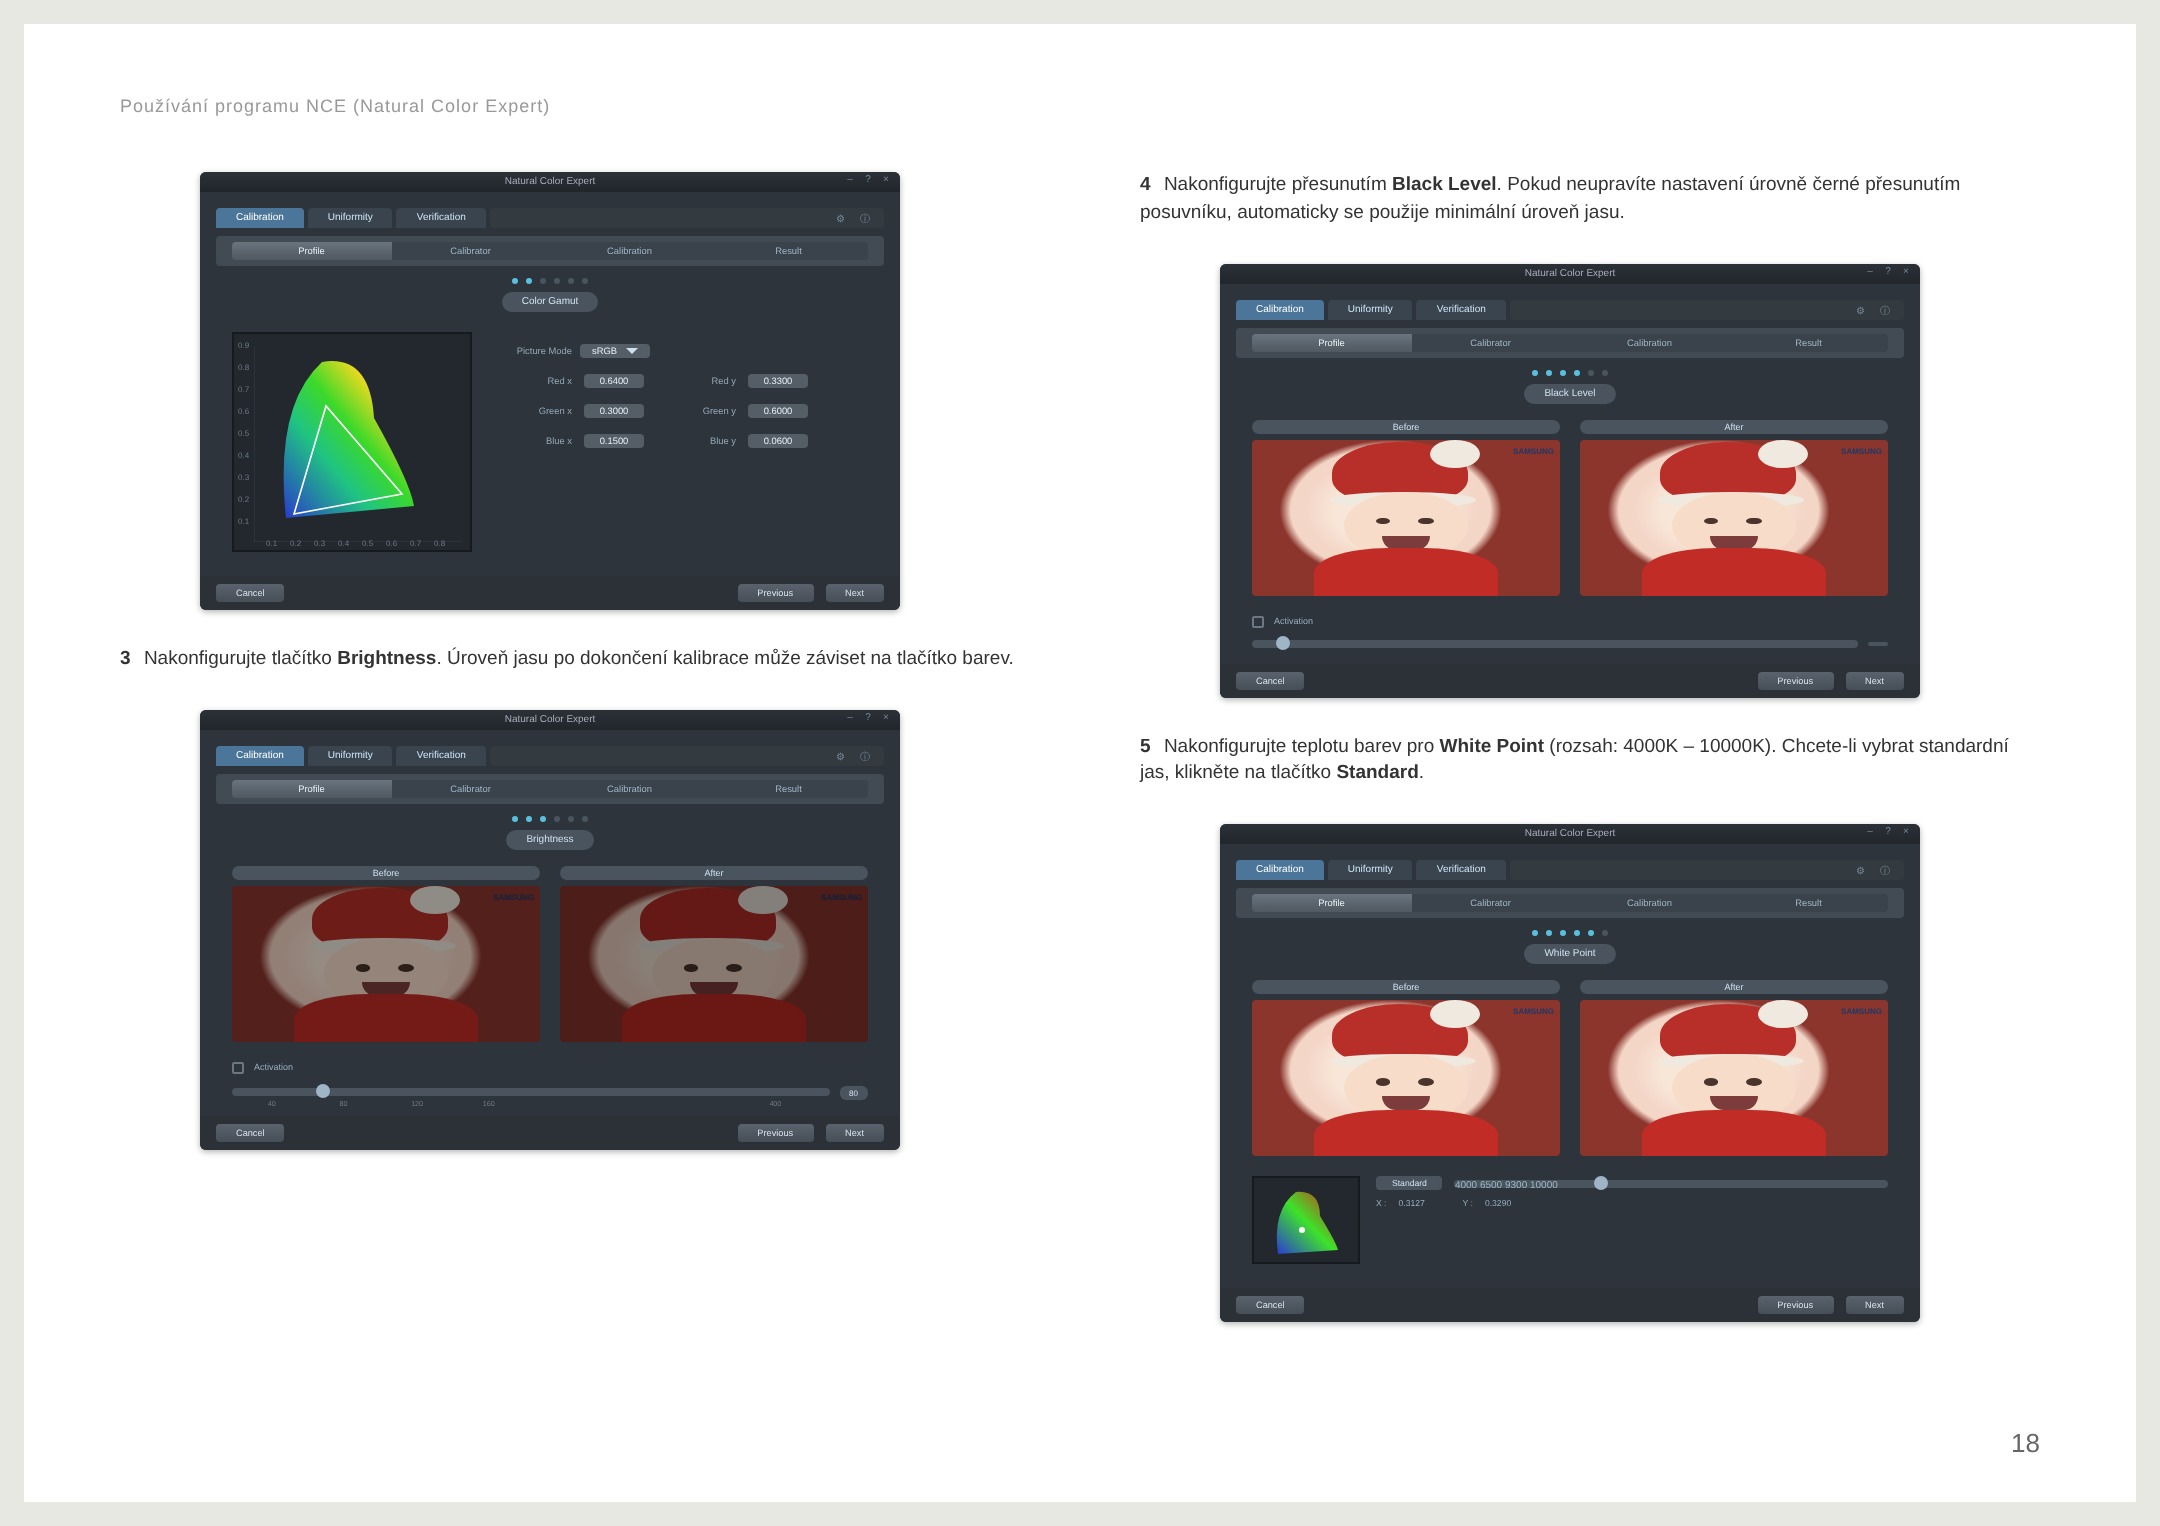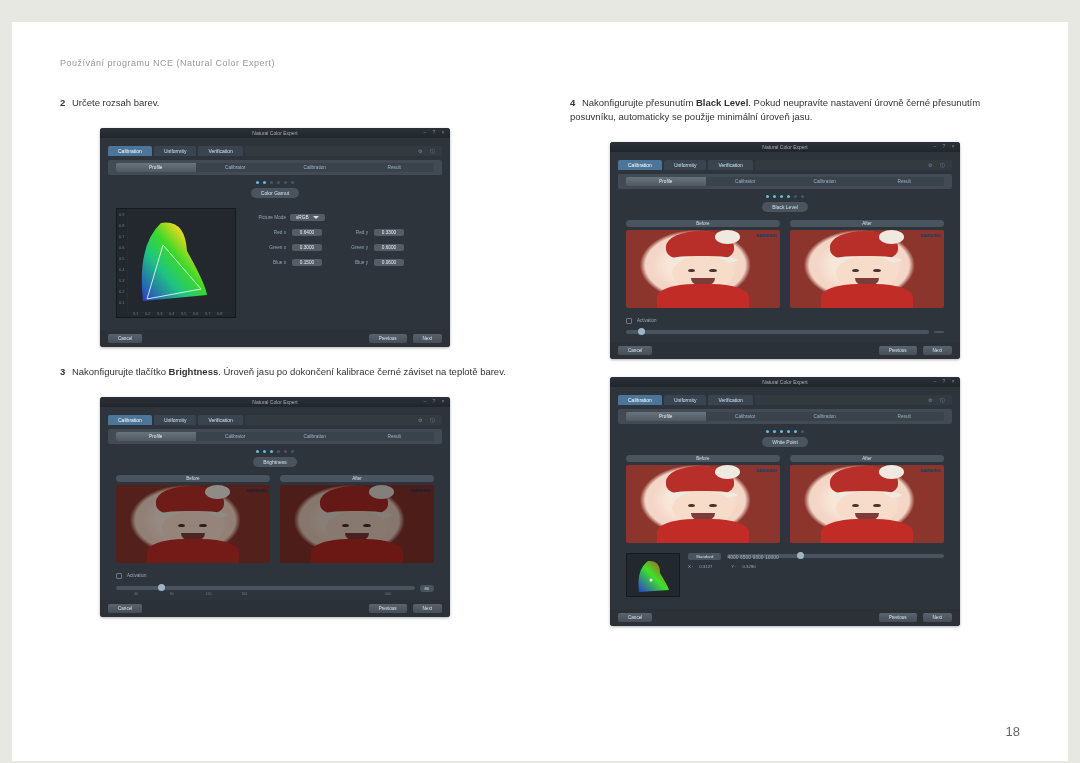--- a/index.html
+++ b/index.html
@@ -7,21 +7,21 @@
     background: #e8e8e3;
     font-family: Arial, sans-serif;
     font-size: 8px;
     color: #555;
     padding: 12px;
   }
   .page {
     background: #fff;
     width: 1056px;
     height: 739px;
-    margin: 10px auto;
+    margin: 0 auto;
     padding: 36px 48px 28px 48px;
     position: relative;
   }
   .header {
     color: #999;
     font-size: 9px;
     letter-spacing: 0.5px;
     margin-bottom: 28px;
   }
   .cols { display: flex; gap: 60px; }
@@ -140,24 +140,20 @@
 </head>
 <body>
 
 <div class="page">
   <div class="header">Používání programu NCE (Natural Color Expert)</div>
 
   <div class="cols">
 
     <div class="col">
 
-      <div class="step">
-        <span class="num">2</span>
-        <span>Určete rozsah barev.</span>
-      </div>
 
       <div class="app">
         <div class="app-title">
           <span>Natural Color Expert</span>
           <div class="ctrls">
             <span>–</span>
             <span>?</span>
             <span>×</span>
           </div>
         </div>
@@ -259,21 +255,21 @@
           <div class="fbtn">Cancel</div>
           <div class="fgap">
             <div class="fbtn">Previous</div>
             <div class="fbtn">Next</div>
           </div>
         </div>
       </div>
 
       <div class="step">
         <span class="num">3</span>
-        <span>Nakonfigurujte tlačítko </span><span class="bold">Brightness</span><span>. Úroveň jasu po dokončení kalibrace černé záviset na teplotě barev.</span>
+        <span>Nakonfigurujte tlačítko </span><span class="bold">Brightness</span><span>. Úroveň jasu po dokončení kalibrace může záviset na tlačítko barev.</span>
       </div>
 
       <div class="app">
         <div class="app-title">
           <span>Natural Color Expert</span>
           <div class="ctrls">
               <span>–</span>
               <span>?</span>
               <span>×</span>
             </div>
@@ -450,20 +446,24 @@
         </div>
         <div class="app-footer">
           <div class="fbtn">Cancel</div>
           <div class="fgap">
             <div class="fbtn">Previous</div>
             <div class="fbtn">Next</div>
           </div>
         </div>
       </div>
 
+      <div class="step">
+        <span class="num">5</span>
+        <span>Nakonfigurujte teplotu barev pro </span><span class="bold">White Point</span><span> (rozsah: 4000K – 10000K). Chcete-li vybrat standardní jas, klikněte na tlačítko </span><span class="bold">Standard</span><span>.</span>
+      </div>
 
       <div class="app">
         <div class="app-title">
           <span>Natural Color Expert</span>
           <div class="ctrls">
               <span>–</span>
               <span>?</span>
               <span>×</span>
             </div>
         </div>

